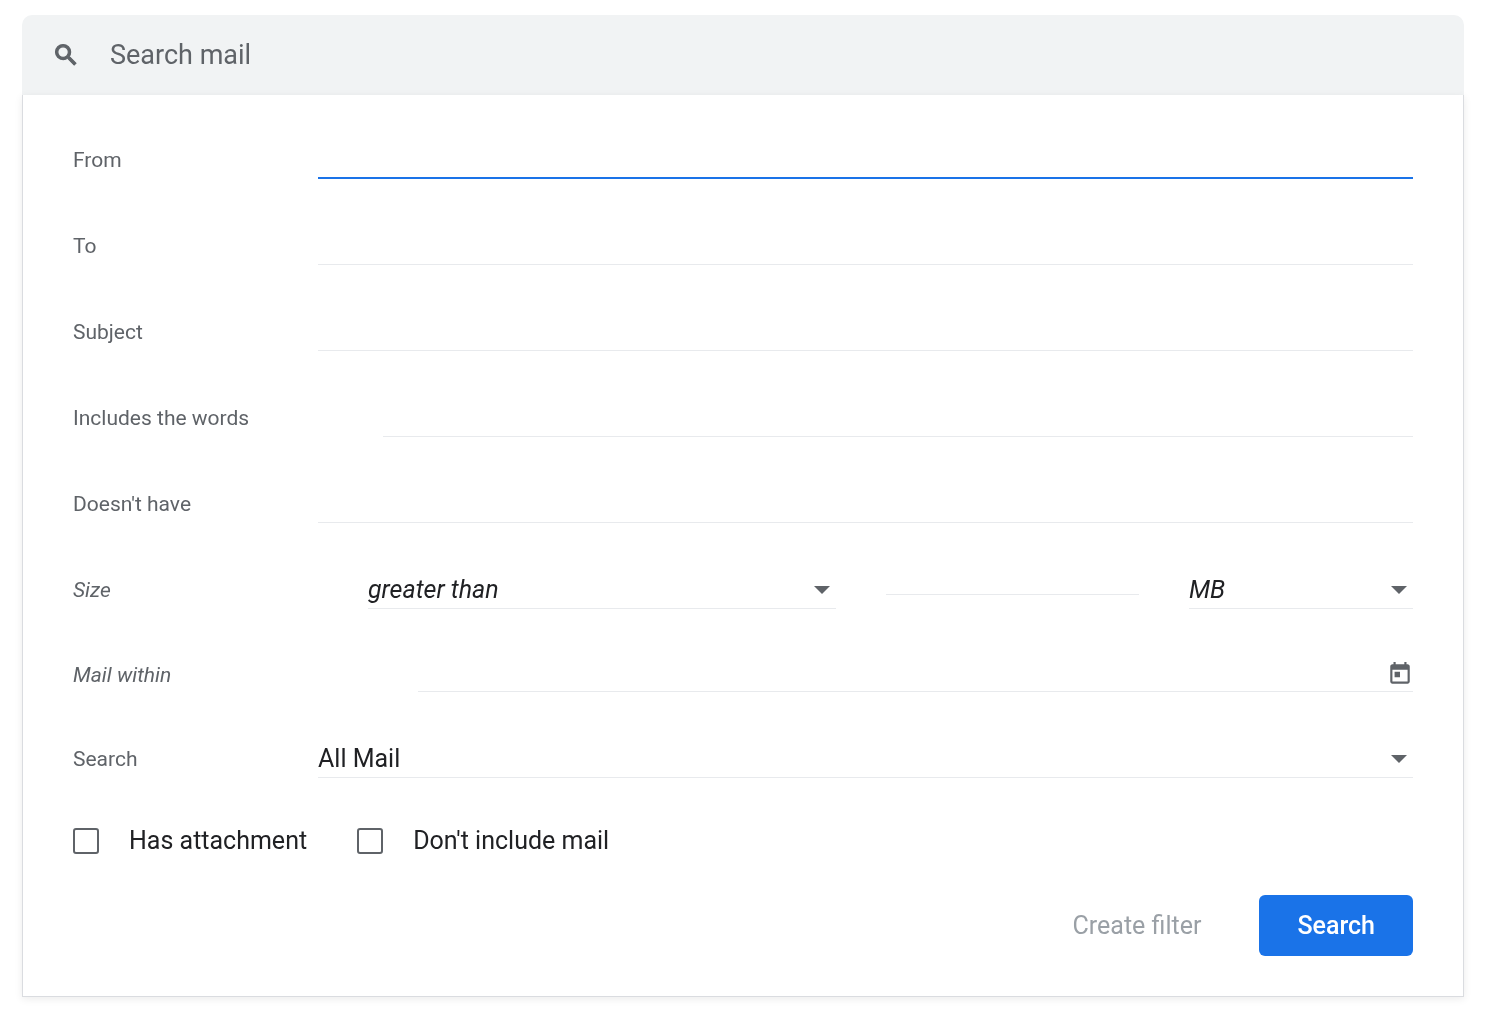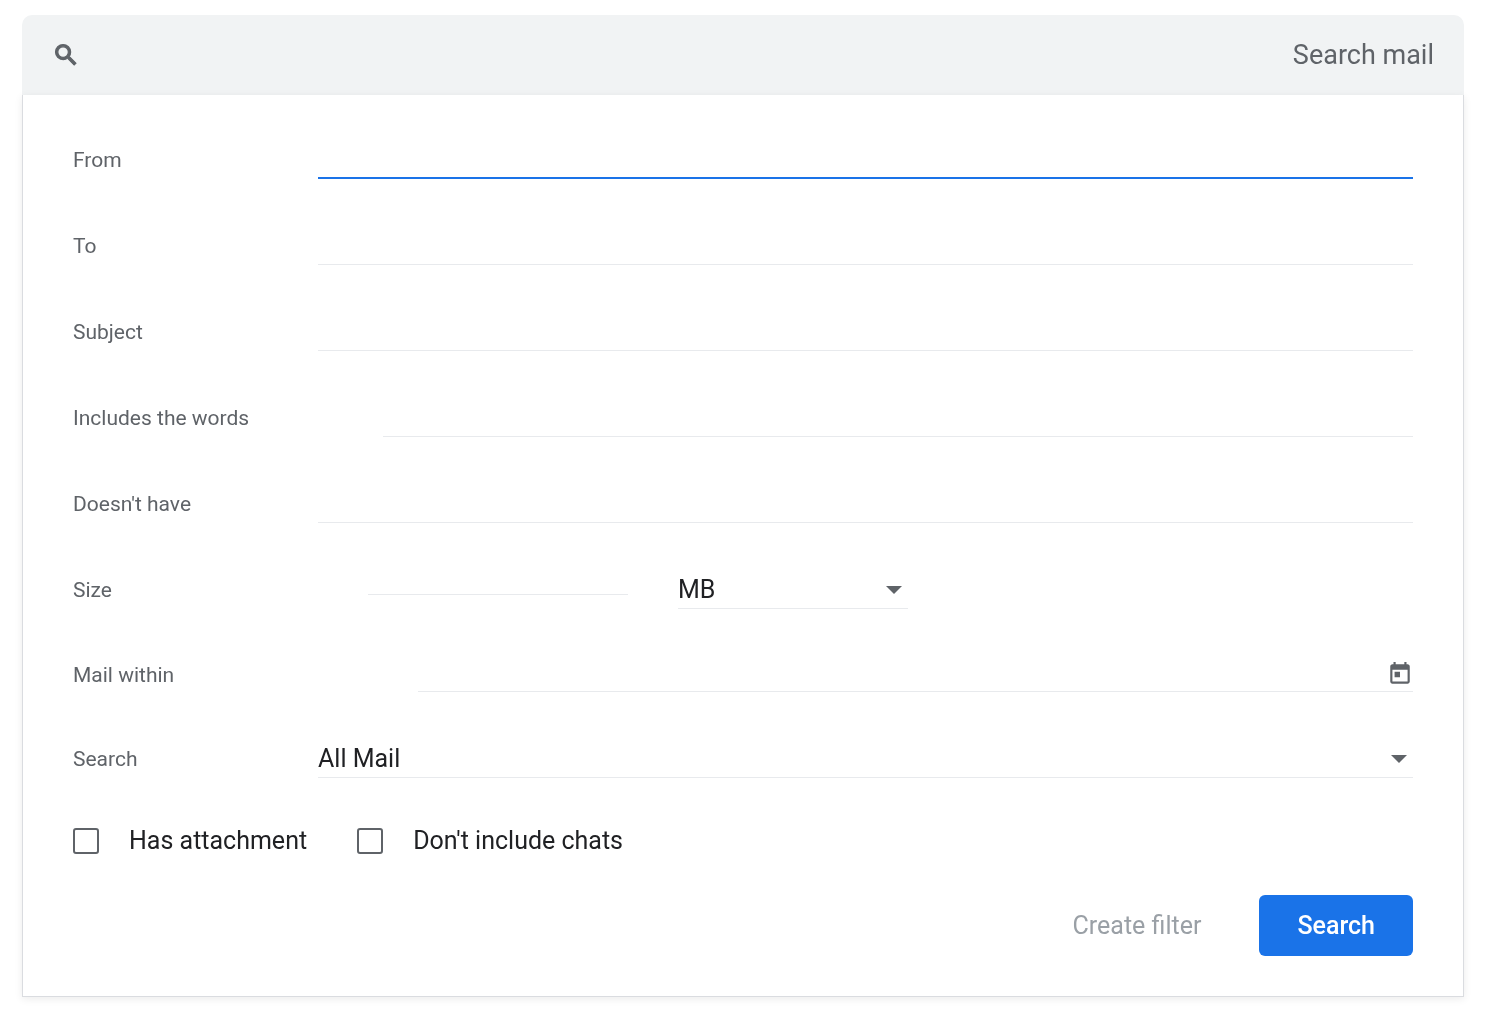--- a/index.html
+++ b/index.html
@@ -22,21 +22,20 @@
       top: 15px;
       left: 22px;
       right: 22px;
       height: 80px;
       background: #f1f3f4;
       border-radius: 10px 10px 0 0;
       display: flex;
       align-items: center;
       padding: 0 30px;
       gap: 30px;
-      justify-content: space-between;
     }
     
     .search-icon {
       width: 28px;
       height: 28px;
       fill: #5f6368;
       stroke: #5f6368;
     }
     
     .search-placeholder {
@@ -88,20 +87,21 @@
     
     .form-input-offset {
       margin-left: 65px;
     }
     
     .size-row {
       display: flex;
       align-items: center;
       margin-bottom: 48px;
       gap: 50px;
+      font-style: italic;
     }
     
     .size-row .form-label {
       width: 245px;
     }
     
     .dropdown {
       position: relative;
       border-bottom: 1px solid #e8eaed;
       padding: 4px 0;
@@ -245,20 +245,24 @@
     <input class="form-input form-input-offset" type="text" value="" style="">
   </div>
 
   <div class="form-row">
     <span class="form-label">Doesn't have</span>
     <input class="form-input" type="text" value="" style="">
   </div>
 
   <div class="size-row">
     <span class="form-label">Size</span>
+    <div class="dropdown dropdown-size-op">
+      <span>greater than</span>
+      <span class="chevron"></span>
+    </div>
     <div class="dropdown dropdown-size-val">
       <span></span>
     </div>
     <div class="dropdown dropdown-size-unit">
       <span>MB</span>
       <span class="chevron"></span>
     </div>
   </div>
 
   <div class="size-row">
@@ -278,21 +282,21 @@
     </div>
   </div>
 
   <div class="checkbox-row">
     <div class="checkbox-group">
       <div class="checkbox"></div>
       <span class="checkbox-label">Has attachment</span>
     </div>
     <div class="checkbox-group">
       <div class="checkbox"></div>
-      <span class="checkbox-label">Don't include chats</span>
+      <span class="checkbox-label">Don't include mail</span>
     </div>
   </div>
 
   <div class="button-row">
     <button class="text-button">Create filter</button>
     <button class="primary-button">Search</button>
   </div>
 
 </div>
 

